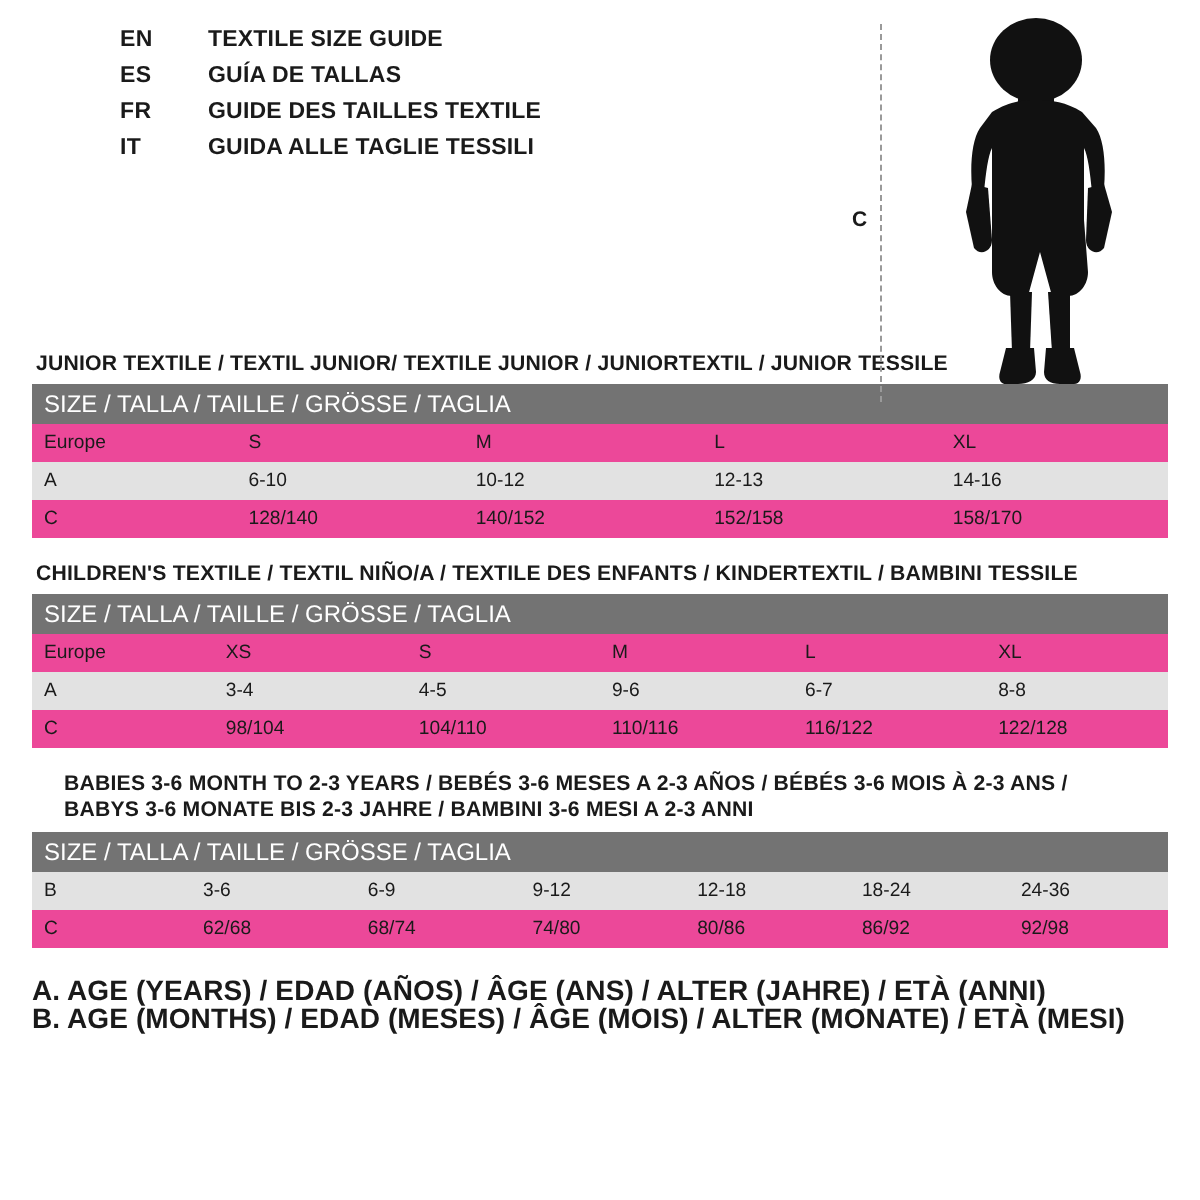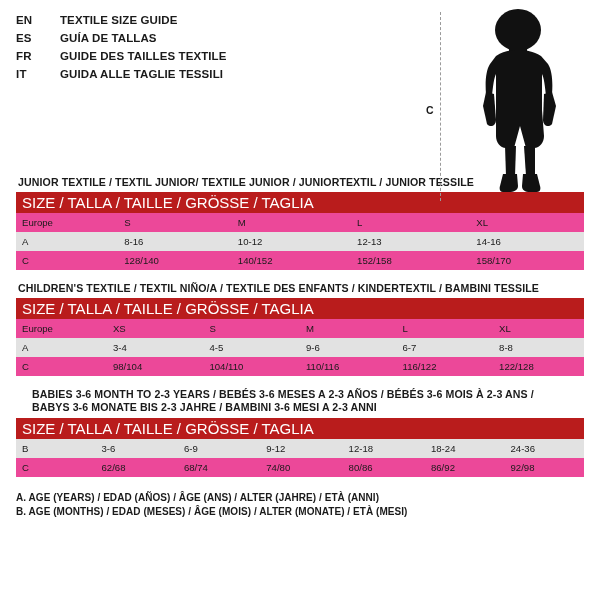--- a/index.html
+++ b/index.html
@@ -25,20 +25,21 @@
 
   
   .lang-block {
     display: block;
     width: 420px;
   }
   .lang-row {
     display: flex;
     align-items: baseline;
     height: 18px;
+    margin-left: 44px;
   }
   .lang-code {
     width: 44px;
     font-size: 11.5px;
     font-weight: bold;
     letter-spacing: .2px;
   }
   .lang-text {
     font-size: 11.5px;
     font-weight: bold;
@@ -93,35 +94,35 @@
     margin-bottom: 12px;
     table-layout: fixed;
   }
   table.size td {
     font-size: 9.6px;
     padding: 2px 0 2px 6px;
     vertical-align: middle;
     height: 15px;
   }
   tr.hdr td {
-    background: #b91c1c;
+    background: #737373;
     color: #ffffff;
-    font-size: 15px;
+    font-size: 12px;
     font-weight: normal;
     height: 16px;
   }
   tr.shade td { background: #e2e2e2; }
   tr.plain td { background: #ec4899; }
 
   
   .legend {
     margin-top: 14px;
   }
   .legend div {
-    font-size: 10px;
+    font-size: 14px;
     font-weight: bold;
     line-height: 14px;
     letter-spacing: .05px;
   }
 </style>
 </head>
 <body>
 
 <div class="page">
 
@@ -195,21 +196,21 @@
         </tr>
         <tr class="plain">
           <td>Europe</td>
           <td>S</td>
           <td>M</td>
           <td>L</td>
           <td>XL</td>
         </tr>
         <tr class="shade">
           <td>A</td>
-          <td>8-16</td>
+          <td>6-10</td>
           <td>10-12</td>
           <td>12-13</td>
           <td>14-16</td>
         </tr>
         <tr class="plain">
           <td>C</td>
           <td>128/140</td>
           <td>140/152</td>
           <td>152/158</td>
           <td>158/170</td>

